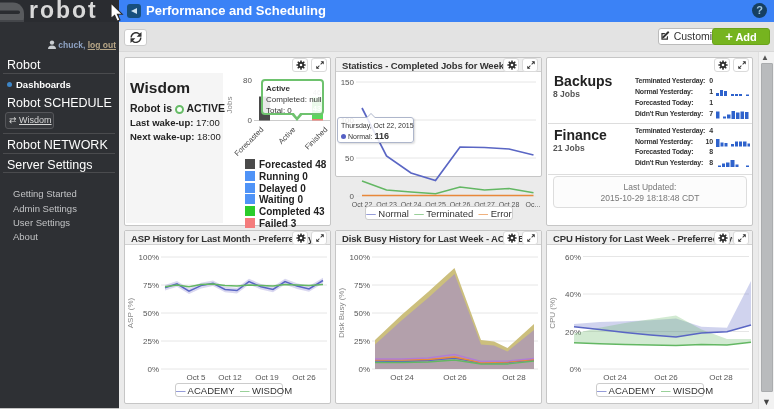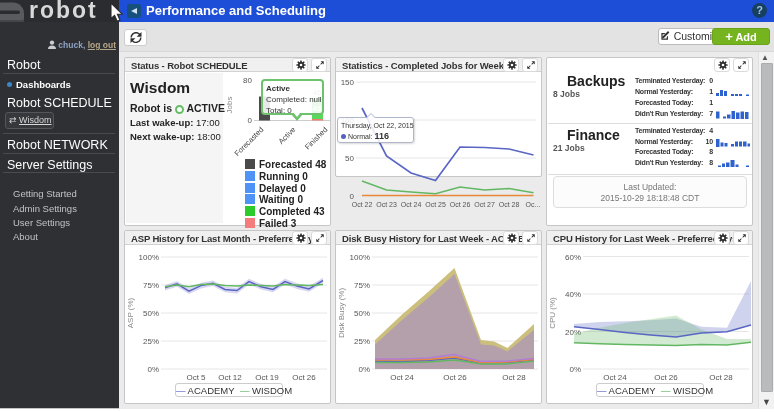--- a/index.html
+++ b/index.html
@@ -1,20 +1,20 @@
 <!DOCTYPE html>
 <html><head>
 <meta charset="utf-8">
 <style>
 * { margin:0; padding:0; box-sizing:border-box; }
 html,body { width:774px; height:412px; overflow:hidden; background:#fff; font-family:"Liberation Sans", sans-serif; }
 #app { position:absolute; left:0; top:0; width:774px; height:409px; background:#eaeaea; border-bottom:1px solid #c4c4c4; }
 
 #logobar { position:absolute; left:0; top:0; width:119px; height:22px; background:#2a2c30; }
-#bluebar { position:absolute; left:119px; top:0; width:655px; height:32px; background:#1d4ed8; }
+#bluebar { position:absolute; left:119px; top:0; width:655px; height:32px; background:#3b82f6; }
 #bluebar .backbtn { position:absolute; left:8px; top:4px; width:14px; height:14px; background:#174f7d; border-radius:3px; }
 #bluebar .backbtn:after { content:""; position:absolute; left:4px; top:3.5px; border-top:3.5px solid transparent; border-bottom:3.5px solid transparent; border-right:6px solid #cfe3f2; }
 #bluebar .title { position:absolute; left:27px; top:3px; color:#fff; font-size:13px; font-weight:bold; white-space:nowrap; }
 #bluebar .help { position:absolute; right:7px; top:3px; width:15px; height:15px; border-radius:50%; background:#163f60; color:#9fc4de; font-size:11px; font-weight:bold; text-align:center; line-height:15px; }
 
 #logo-text { position:absolute; left:29px; top:-3px; color:#d9d9d9; font-size:23px; font-weight:bold; letter-spacing:2px; }
 
 #sidebar { position:absolute; left:0; top:22px; width:119px; height:386px; background:#2e3034; color:#fff; font-size:13px; }
 #sidebar .userline { position:absolute; top:18px; right:3px; font-size:8.5px; font-weight:bold; white-space:nowrap; }
 #sidebar .userline .u { color:#8fa3c4; }
@@ -60,21 +60,21 @@
 .legend1 { position:absolute; left:120px; font-size:10px; font-weight:bold; color:#222; white-space:nowrap; }
 .legend1 .sw { display:inline-block; width:10px; height:10px; vertical-align:-1px; margin-right:4px; }
 
 #tip1 { position:absolute; left:136px; top:6px; width:63px; height:36px; background:rgba(255,255,255,0.88); border:2px solid #6ec26e; border-radius:4px; font-size:8px; color:#333; padding:2px 0 0 3px; line-height:11px; white-space:nowrap; }
 #tip1 .arr { position:absolute; left:28px; bottom:-8px; width:0; height:0; border-left:6px solid transparent; border-right:6px solid transparent; border-top:7px solid #6ec26e; }
 #tip1 .arr2 { position:absolute; left:30px; bottom:-4px; width:0; height:0; border-left:4px solid transparent; border-right:4px solid transparent; border-top:5px solid #fdfdfd; }
 
 #tip2 { position:absolute; left:1px; top:44px; width:77px; height:26px; background:rgba(255,255,255,0.86); border:1px solid #aeb6cb; border-radius:3px; font-size:7px; color:#333; padding:3px 0 0 3px; line-height:10px; box-shadow:1px 1px 2px rgba(0,0,0,0.15); white-space:nowrap; }
 .legbox { position:absolute; height:14px; border:1px solid #ccc; border-radius:3px; background:#fff; font-size:9.5px; color:#333; text-align:center; line-height:13px; white-space:nowrap; }
 
-#p3 .bigname { position:absolute; left:20px; font-size:14px; font-weight:bold; color:#222; white-space:nowrap; }
+#p3 .bigname { position:absolute; left:7px; font-size:14px; font-weight:bold; color:#222; white-space:nowrap; }
 #p3 .njobs { position:absolute; left:6px; font-size:8.5px; font-weight:bold; color:#555; }
 #p3 .row { position:absolute; left:88px; width:117px; font-size:7px; font-weight:bold; color:#333; white-space:nowrap; letter-spacing:-0.2px; }
 #p3 .row .val { position:absolute; left:62px; width:16px; text-align:right; }
 #p3 hr { position:absolute; left:1px; width:204px; border:none; border-top:1px solid #ddd; }
 #p3 .lu { position:absolute; left:6px; top:102.5px; width:194px; white-space:nowrap; height:32px; border:1px solid #ddd; border-radius:4px; background:#fcfcfc; color:#777; font-size:8.5px; text-align:center; padding-top:5px; line-height:11px; }
 .spark { position:absolute; left:81px; }
 </style>
 </head>
 <body>
 <div id="app">
@@ -122,23 +122,20 @@
             <path d="M2.4 13.7C3.8 15.1 5.8 16 8 16c4.4 0 8-3.6 8-8h-2c0 3.3-2.7 6-6 6-1.7 0-3.1-.7-4.2-1.8L7 9H0v7l2.4-2.3z" fill="#333"></path>
           </svg>
         </div>
       <div id="btn-cust"><svg width="11" height="11" viewBox="0 0 16 16" style="vertical-align:-1px">
             <path d="M2 4.5h6l-1.8 1.8H3.8v6h6V10l1.8-1.8v6H2z" fill="#333"></path>
             <path d="M5.6 11.5l-2.5.6.6-2.5 8-8 1.9 1.9z" fill="#333"></path>
           </svg> Customize</div>
       <div id="btn-add"><b style="font-size:13px">+</b> Add</div>
     </div>
     <div id="p1" class="panel">
-      <div class="phead">
-          <div class="t">Status - Robot SCHEDULE</div>
-        </div>
       <div class="pbtn" style="right:22px">
           <svg width="10" height="10" viewBox="0 0 16 16">
             <g fill="#2d2d2d">
               <circle cx="8" cy="8" r="4.8"></circle>
               <rect x="6.7" y="0.6" width="2.6" height="5" rx="0.6"></rect>
               <rect x="6.7" y="10.4" width="2.6" height="5" rx="0.6"></rect>
               <rect x="0.6" y="6.7" width="5" height="2.6" rx="0.6"></rect>
               <rect x="10.4" y="6.7" width="5" height="2.6" rx="0.6"></rect>
               <rect x="6.7" y="0.6" width="2.6" height="5" rx="0.6" transform="rotate(45 8 8)"></rect>
               <rect x="6.7" y="10.4" width="2.6" height="5" rx="0.6" transform="rotate(45 8 8)"></rect>
@@ -233,20 +230,23 @@
               <text x="124" y="134">Oct 26</text>
               <text x="148.5" y="134">Oct 27</text>
               <text x="173" y="134">Oct 28</text>
               <text x="197" y="134">Oc...</text>
           </g>
           <polyline points="26,35 50.5,83 75,100 99.5,107.5 124,74 148.5,74.5 173,76 197.5,82" fill="none" stroke="#5a66c4" stroke-width="1.7"></polyline>
           <polyline points="26,108 50.5,117 75,119 99.5,120.7 124,114 148.5,117 173,115.5 197.5,119.8" fill="none" stroke="#63b763" stroke-width="1.5"></polyline>
           <polyline points="26,122.5 197.5,122.5" fill="none" stroke="#e8883a" stroke-width="1.3"></polyline>
         </svg>
         <div id="tip2"><div style="position:absolute;left:28px;top:-5px;width:0;height:0;border-left:5px solid transparent;border-right:5px solid transparent;border-bottom:5px solid #aeb6cb"></div><div style="position:absolute;left:29px;top:-4px;width:0;height:0;border-left:4px solid transparent;border-right:4px solid transparent;border-bottom:4px solid #fdfdfd"></div>Thursday, Oct 22, 2015<br><span style="display:inline-block;width:5px;height:5px;border-radius:50%;background:#5560c4;margin-right:2px"></span>Normal: <b style="font-size:9px">116</b></div>
+        <div class="legbox" style="left:29px;top:133px;width:148px">
+          <span style="color:#5a66c4">—</span> Normal&nbsp;&nbsp;<span style="color:#63b763">—</span> Terminated&nbsp;&nbsp;<span style="color:#e8883a">—</span> Error
+        </div>
       </div>
     </div>
     <div id="p3" class="panel">
       <div class="pbtn" style="right:22px">
           <svg width="10" height="10" viewBox="0 0 16 16">
             <g fill="#2d2d2d">
               <circle cx="8" cy="8" r="4.8"></circle>
               <rect x="6.7" y="0.6" width="2.6" height="5" rx="0.6"></rect>
               <rect x="6.7" y="10.4" width="2.6" height="5" rx="0.6"></rect>
               <rect x="0.6" y="6.7" width="5" height="2.6" rx="0.6"></rect>

